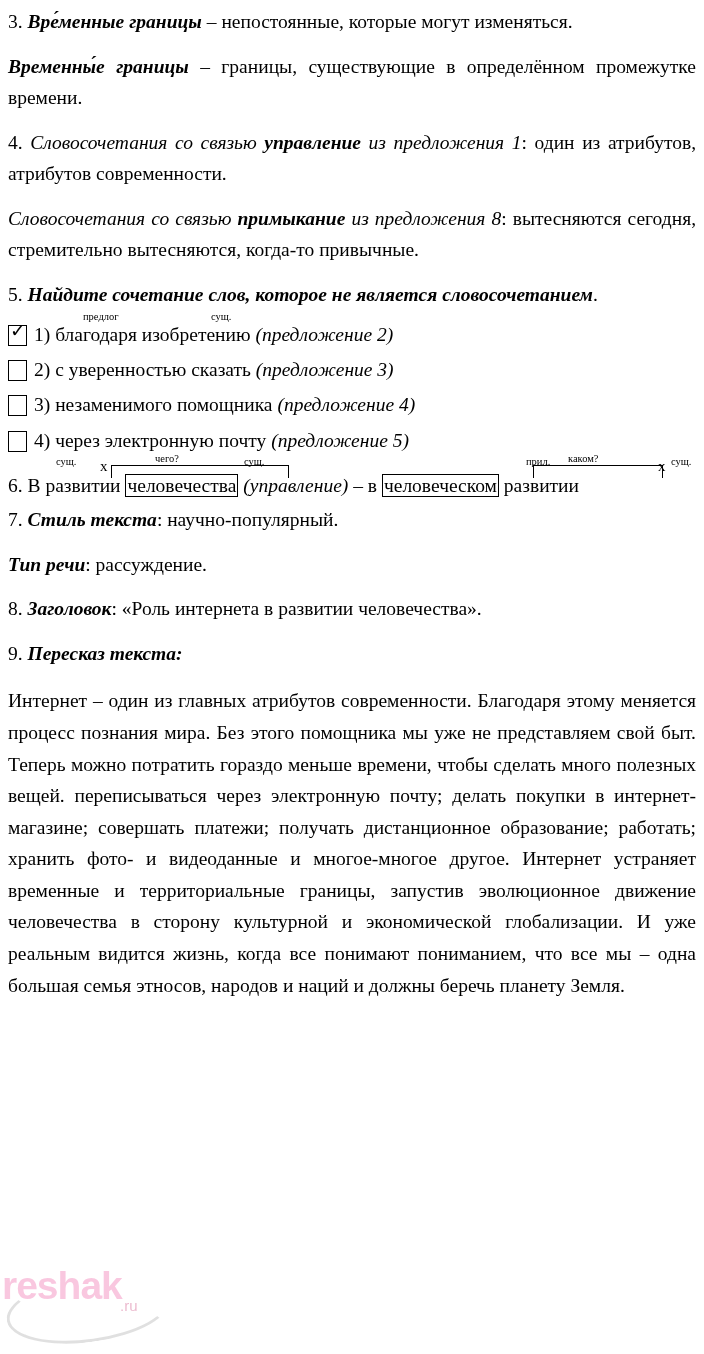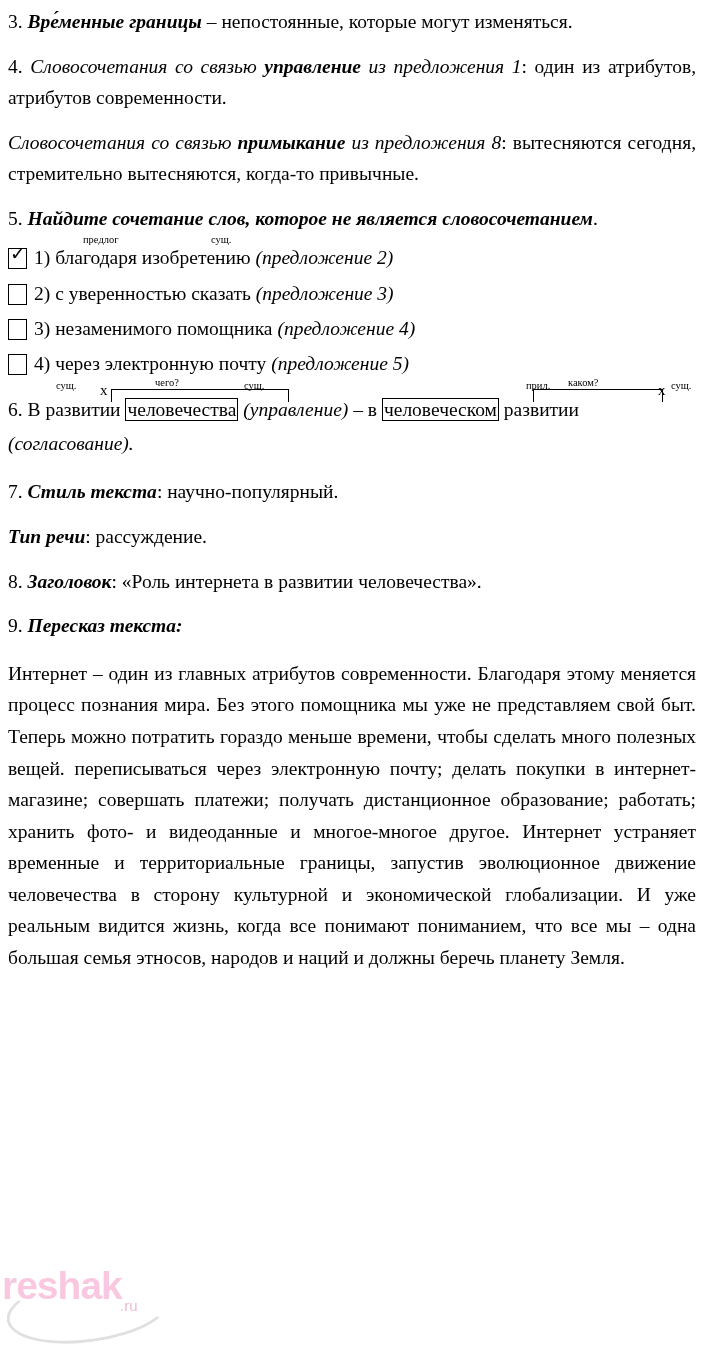--- a/index.html
+++ b/index.html
@@ -144,20 +144,23 @@
 </style>
 </head>
 <body>
 
 <div class="page">
 
   <p class="blk">
     <span>3. </span><span class="bi">Вре́менные границы</span><span> – непостоянные, которые могут изменяться.</span>
   </p>
 
+  <p class="blk">
+    <span class="bi">Временны́е границы</span><span> – границы, существующие в определённом промежутке времени.</span>
+  </p>
 
   <p class="blk">
     <span>4. </span><span class="it">Словосочетания со связью </span><span class="bi">управление</span><span class="it"> из предложения 1</span><span>: один из атрибутов, атрибутов современности.</span>
   </p>
 
   <p class="blk">
     <span class="it">Словосочетания со связью </span><span class="bi">примыкание</span><span class="it"> из предложения 8</span><span>: вытесняются сегодня, стремительно вытесняются, когда-то привычные.</span>
   </p>
 
   <p style="margin-bottom:11px;">
@@ -194,21 +197,20 @@
     <span class="sup" style="left:236px; top:-13px;">сущ.</span>
 
     <span class="sup" style="left:482px; top:-13px;margin-left:36px;">прил.</span>
     <span class="qbox" style="left:525px; top:-5px; width:128px;"></span>
     <span class="qlabel" style="left:560px; top:-16px;">каком?</span>
     <span class="xmark" style="left:650px; top:-11px;">х</span>
     <span class="sup" style="left:663px; top:-13px;">сущ.</span>
 
     <p class="annot-line"><span>6. </span><span>В </span><span>развитии</span>&nbsp;<span class="wordbox">человечества</span><span class="it"> (управление)</span><span> – </span><span>в </span><span class="wordbox">человеческом</span>&nbsp;<span>развитии</span></p>
   </div>
-  <p class="blk it" style="margin-bottom:17px;">(согласование).</p>
 
   <p class="blk">
     <span>7. </span><span class="bi">Стиль текста</span><span>: научно-популярный.</span>
   </p>
   <p class="blk">
     <span class="bi">Тип речи</span><span>: рассуждение.</span>
   </p>
 
   <p class="blk">
     <span>8. </span><span class="bi">Заголовок</span><span>: «Роль интернета в развитии человечества».</span>

